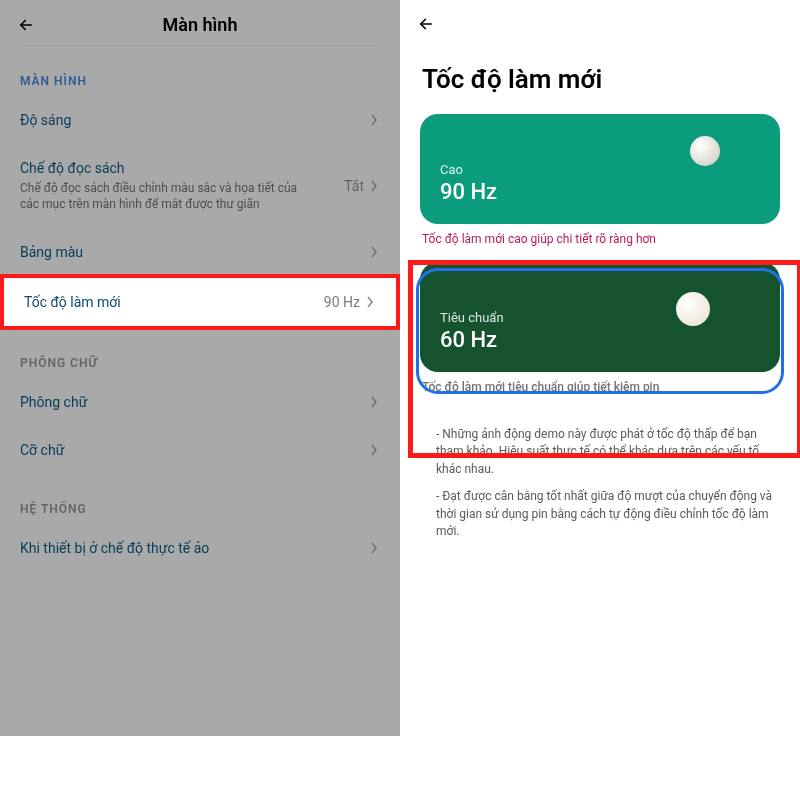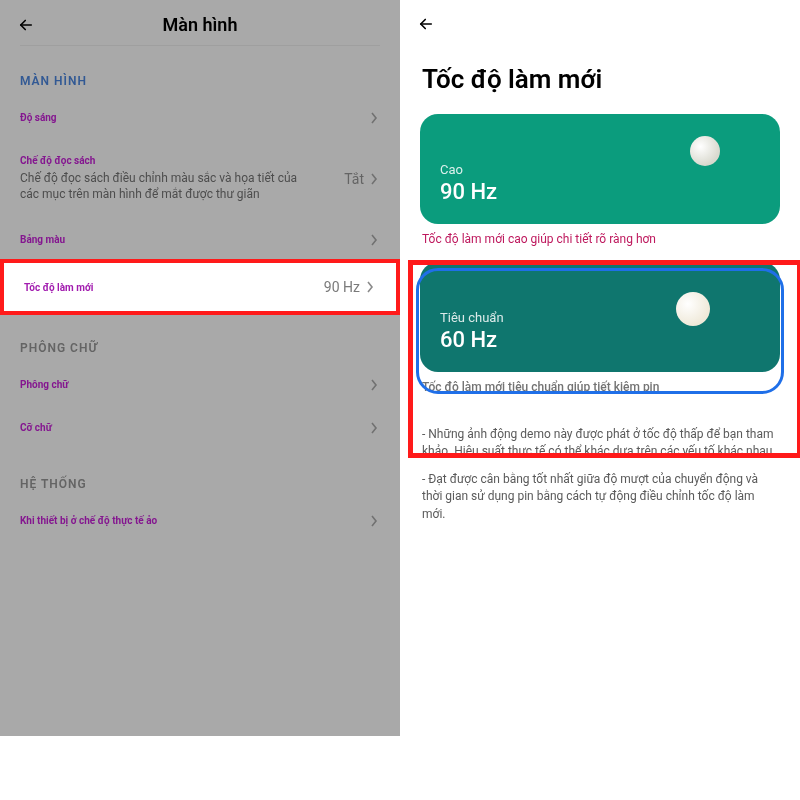--- a/index.html
+++ b/index.html
@@ -69,23 +69,23 @@
   .row {
     display: flex;
     align-items: center;
     padding: 16px 20px;
     position: relative;
   }
   .row-main {
     flex: 1;
   }
   .row-title {
-    font-size: 10px;
-    font-weight: 700;
-    color: #a21caf;
+    font-size: 14px;
+    font-weight: 400;
+    color: #0c4a6e;
   }
   .row-sub {
     font-size: 12px;
     color: #5e5e5e;
     margin-top: 4px;
     line-height: 1.35;
     padding-right: 32px;
   }
   .row-value {
     font-size: 14px;
@@ -115,21 +115,21 @@
     margin: 12px 20px 6px 20px;
     border-radius: 18px;
     padding: 20px 20px 16px 20px;
     position: relative;
     height: 110px;
   }
   .card-green {
     background: #0b9c7d;
   }
   .card-yellow {
-    background: #0f766e;
+    background: #14532d;
   }
   .card-label {
     font-size: 13px;
     color: rgba(255,255,255,0.85);
     margin-top: 28px;
   }
   .card-hz {
     font-size: 22px;
     font-weight: 500;
     color: #ffffff;
@@ -178,21 +178,21 @@
     right: 16px;
     top: 268px;
     height: 126px;
     pointer-events: none;
     z-index: 4;
   }
   .note {
     font-size: 12px;
     color: #5a5a5a;
     line-height: 1.45;
-    padding: 10px 22px 0 22px;
+    padding: 10px 22px 0 36px;
   }
 </style>
 </head>
 <body>
 
 <div class="pane pane-left">
   <div class="header">
     <div class="back-arrow">
       <svg viewBox="0 0 24 24" fill="none" stroke="#000" stroke-width="2.2" stroke-linecap="round" stroke-linejoin="round">
           <path d="M19 12H5"></path>

